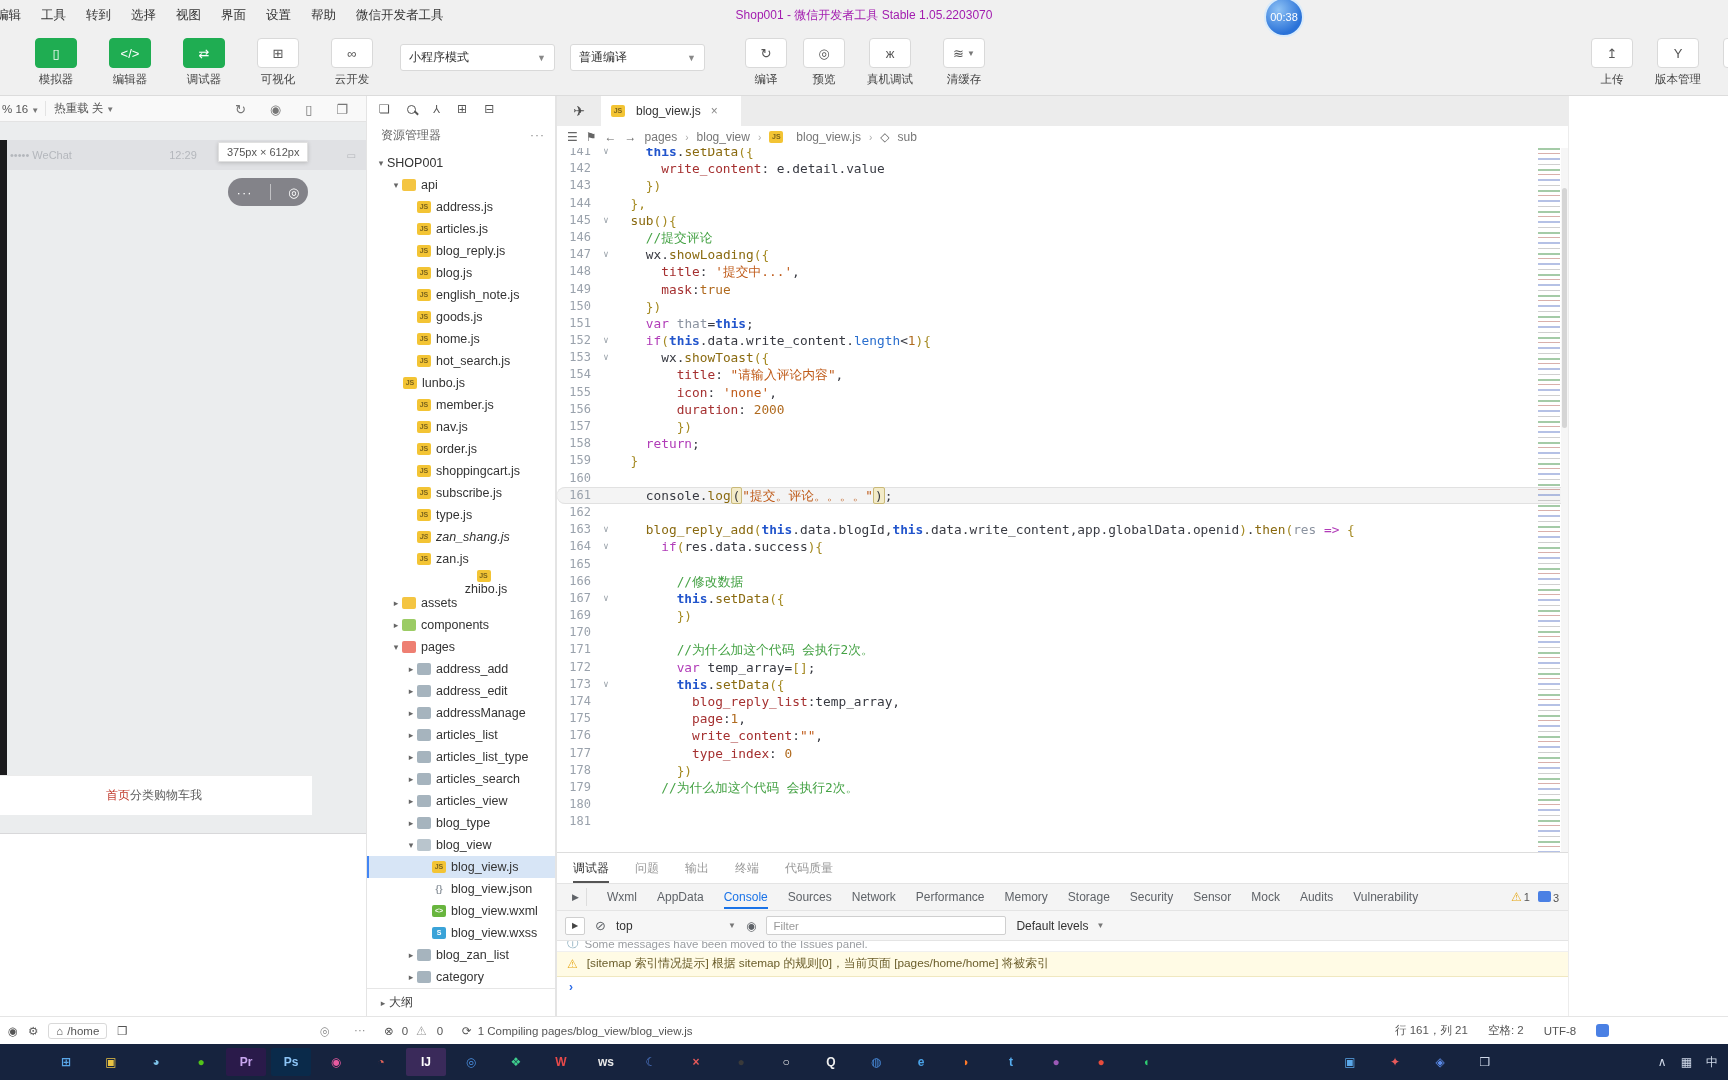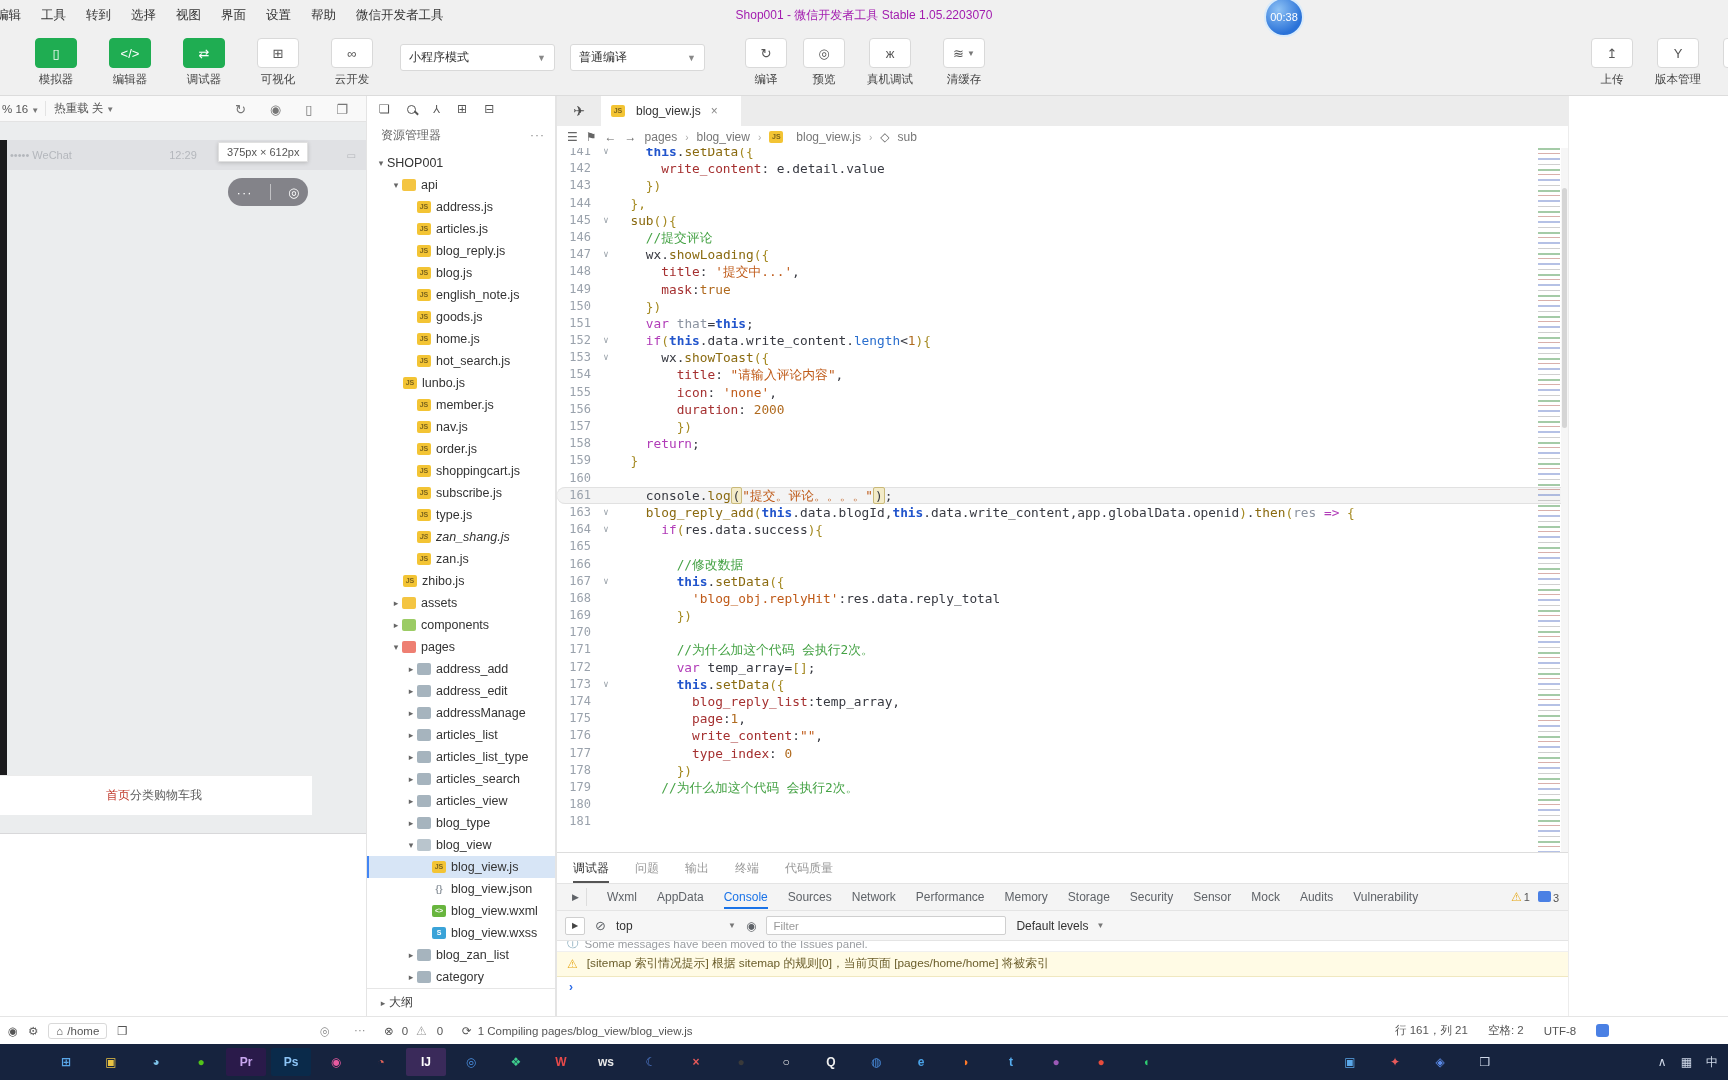--- a/index.html
+++ b/index.html
@@ -381,21 +381,21 @@
         <div class="trow" style="padding-left: 38px; font-style: italic;">
           <span class="tarrow"></span>
           <span class="fi file-js">JS</span>
           <span class="tlabel">zan_shang.js</span>
         </div>
         <div class="trow" style="padding-left: 38px;">
           <span class="tarrow"></span>
           <span class="fi file-js">JS</span>
           <span class="tlabel">zan.js</span>
         </div>
-        <div class="trow" style="padding-left: 24px;">
+        <div class="trow" style="padding-left: 50px; flex-direction: column;">
           <span class="tarrow"></span>
           <span class="fi file-js">JS</span>
           <span class="tlabel">zhibo.js</span>
         </div>
         <div class="trow" style="padding-left: 23px;">
           <span class="tarrow">▸</span>
           <span class="fi folder-yellow"></span>
           <span class="tlabel">assets</span>
         </div>
         <div class="trow" style="padding-left: 23px;">
@@ -617,20 +617,25 @@
             <span class="ln">160</span>
             <span class="fd"></span>
             <span class="ct"></span>
           </div>
           <div class="cl cur">
             <span class="ln">161</span>
             <span class="fd"></span>
             <span class="ct">    <span class="tk-d">console.</span><span class="tk-fn">log</span><span class="tk-hl">(</span><span class="tk-s">"提交。评论。。。。"</span><span class="tk-hl">)</span><span class="tk-d">;</span></span>
           </div>
           <div class="cl">
+            <span class="ln">162</span>
+            <span class="fd"></span>
+            <span class="ct"></span>
+          </div>
+          <div class="cl">
             <span class="ln">163</span>
             <span class="fd">∨</span>
             <span class="ct">    <span class="tk-fn">blog_reply_add</span><span class="tk-br">(</span><span class="tk-kb">this</span><span class="tk-d">.data.blogId,</span><span class="tk-kb">this</span><span class="tk-d">.data.write_content,app.globalData.openid</span><span class="tk-br">)</span><span class="tk-d">.</span><span class="tk-fn">then</span><span class="tk-br">(</span><span class="tk-dim">res</span><span class="tk-d"> </span><span class="tk-k">=&gt;</span><span class="tk-br"> {</span></span>
           </div>
           <div class="cl">
             <span class="ln">164</span>
             <span class="fd">∨</span>
             <span class="ct">      <span class="tk-k">if</span><span class="tk-br">(</span><span class="tk-d">res.data.success</span><span class="tk-br">){</span></span>
           </div>
           <div class="cl">
@@ -640,25 +645,20 @@
           </div>
           <div class="cl">
             <span class="ln">166</span>
             <span class="fd"></span>
             <span class="ct">        <span class="tk-c">//修改数据</span></span>
           </div>
           <div class="cl">
             <span class="ln">167</span>
             <span class="fd">∨</span>
             <span class="ct">        <span class="tk-kb">this</span><span class="tk-d">.</span><span class="tk-fn">setData</span><span class="tk-br">({</span></span>
-          </div>
-          <div class="cl">
-            <span class="ln">168</span>
-            <span class="fd"></span>
-            <span class="ct">          <span class="tk-s">'blog_obj.replyHit'</span><span class="tk-d">:res.data.reply_total</span></span>
           </div>
           <div class="cl">
             <span class="ln">169</span>
             <span class="fd"></span>
             <span class="ct">        <span class="tk-br">})</span></span>
           </div>
           <div class="cl">
             <span class="ln">170</span>
             <span class="fd"></span>
             <span class="ct"></span>

